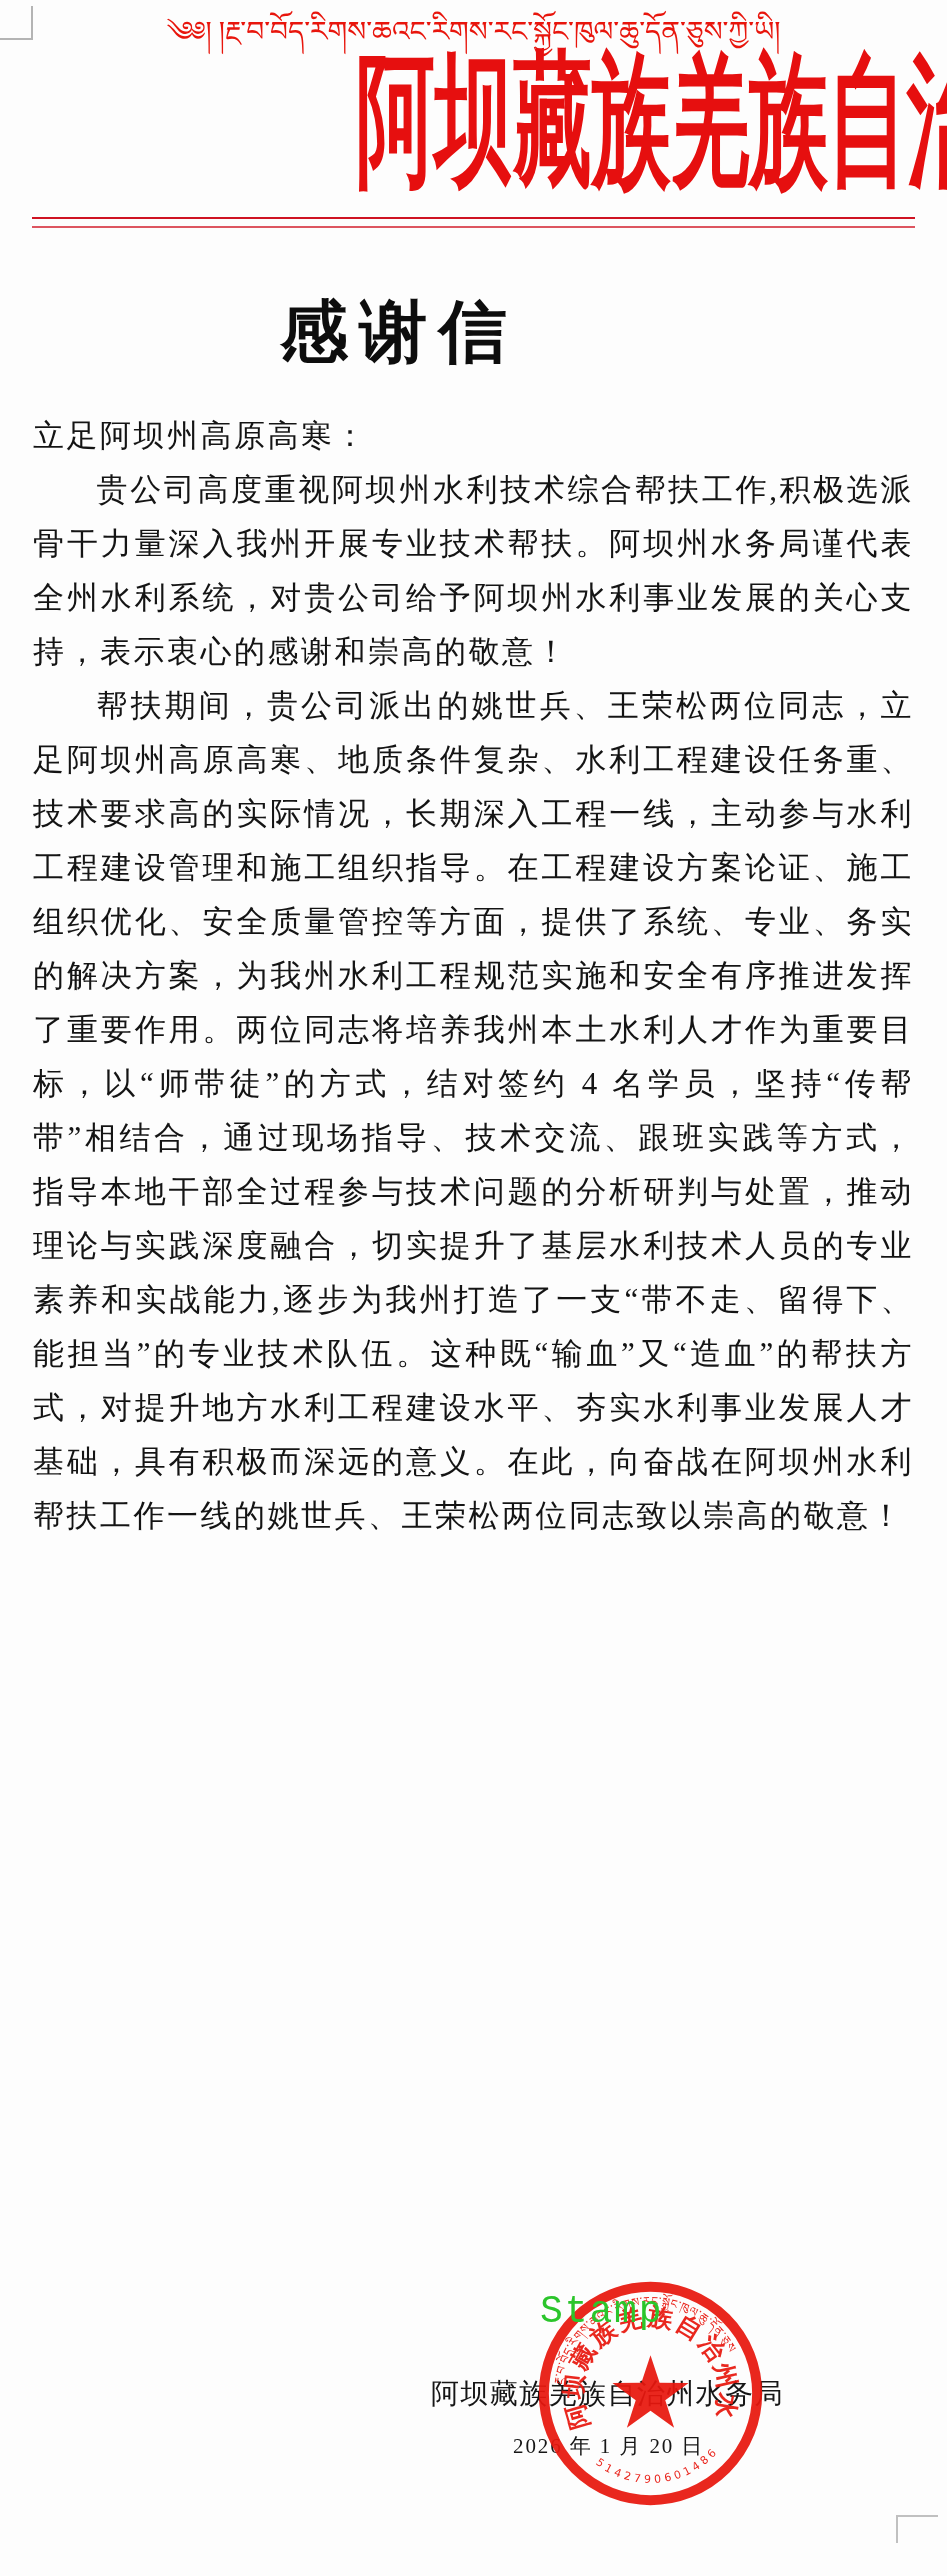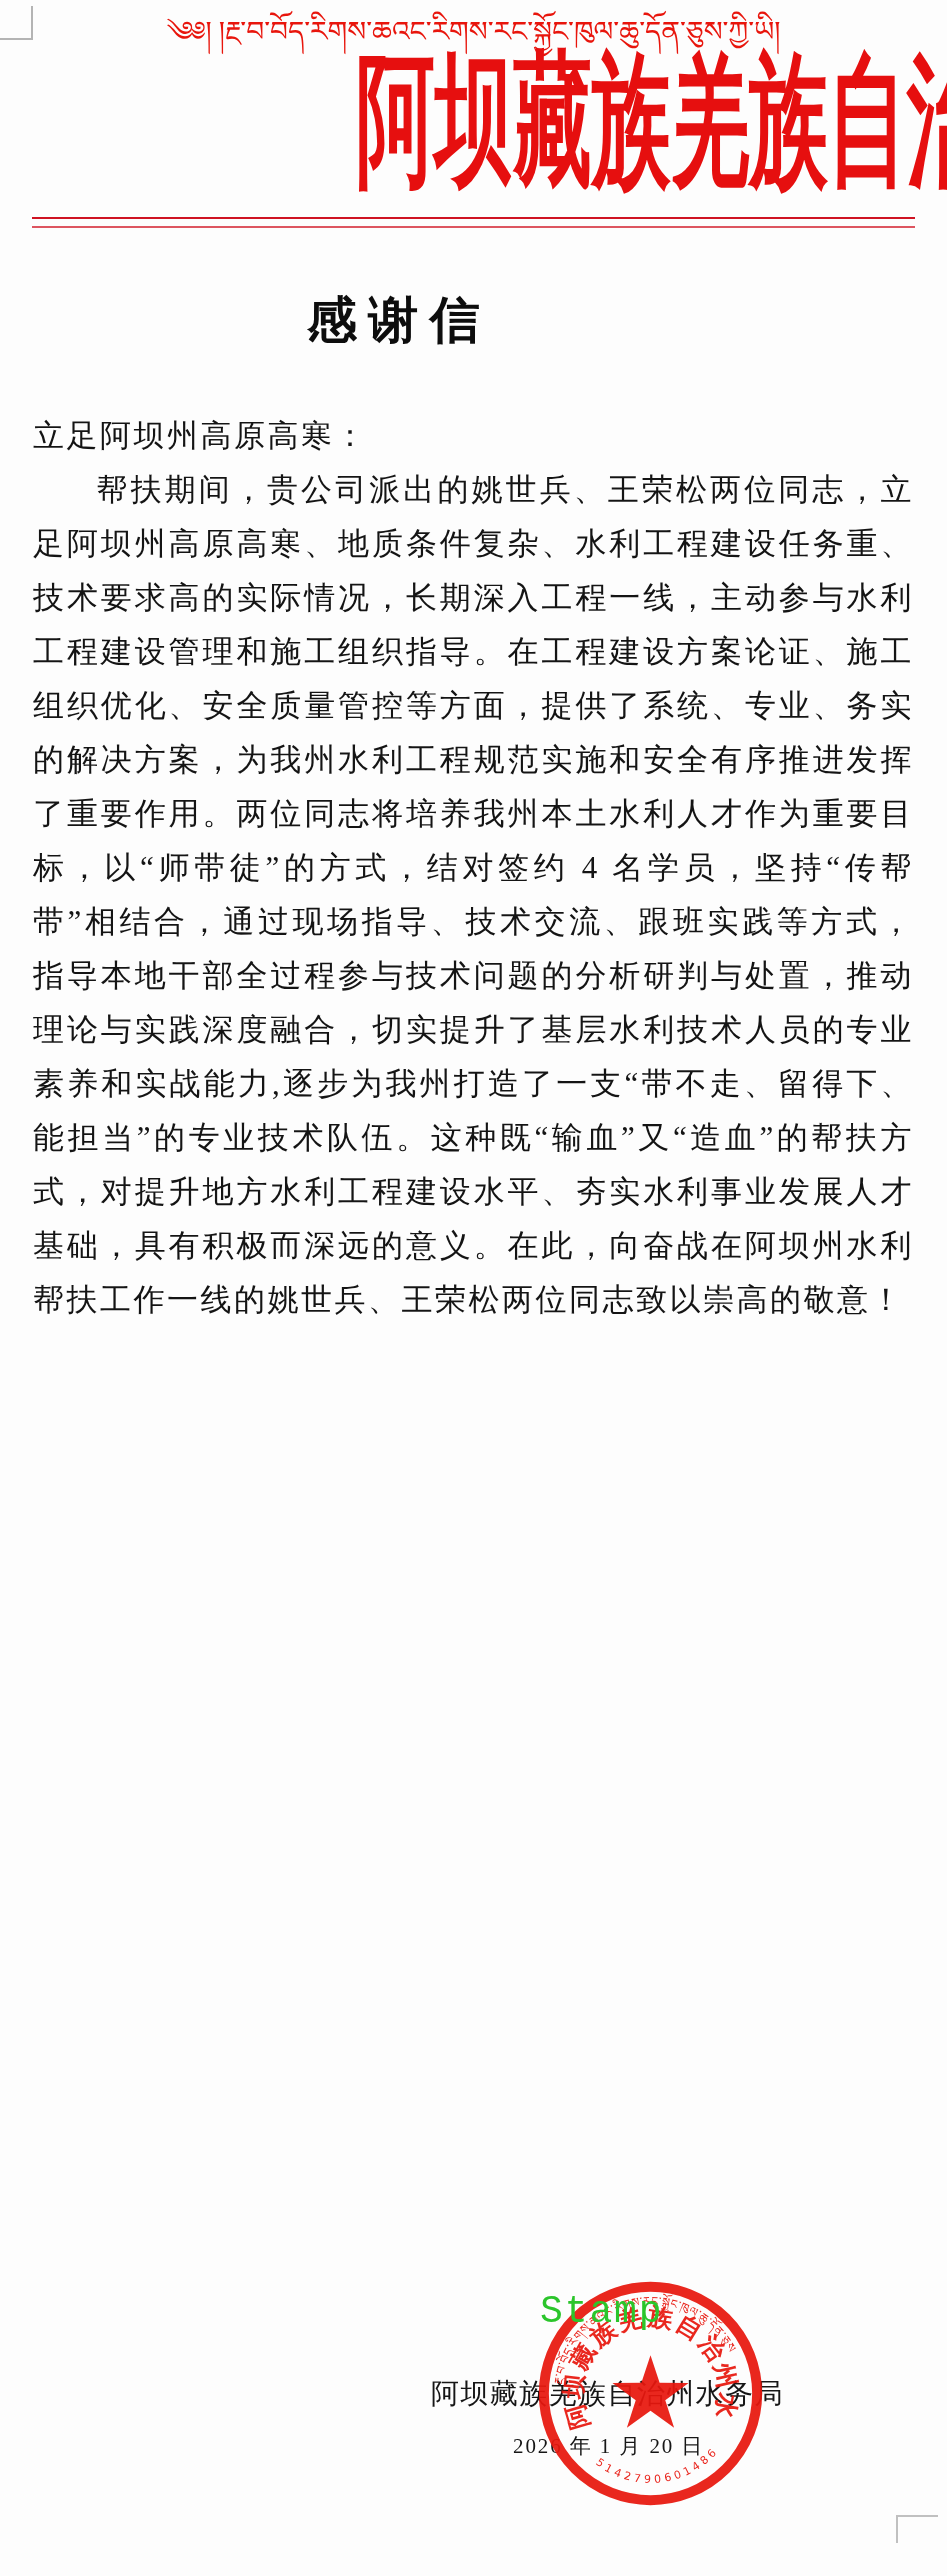--- a/index.html
+++ b/index.html
@@ -33,21 +33,21 @@
     display:inline-block;
     font-size:138px;font-weight:bold;color:#e60f0f;
     transform:scale(0.57,1.05);transform-origin:center top;
     letter-spacing:0px;
   }
   .rule1{position:absolute;left:32px;top:217px;width:883px;height:1.9px;background:#cf1322;}
   .rule2{position:absolute;left:32px;top:226px;width:883px;height:1.9px;background:#dd5560;}
   
   .letter-title{
     position:absolute;top:287px;left:0;width:798px;
-    text-align:center;font-size:50px;font-weight:bold;
+    text-align:center;font-size:68px;font-weight:bold;
     letter-spacing:11.4px;color:#0d0d0d;
   }
   .body-text{
     position:absolute;top:409px;left:33px;width:881px;
     font-size:31px;line-height:54px;letter-spacing:2.5px;
     text-align:justify;color:#141414;
   }
   .body-text p{margin:0;text-indent:2.05em;}
   .body-text .salutation{text-indent:0;}
   .signature-line{
@@ -87,20 +87,21 @@
     <span class="stretch">阿坝藏族羌族自治州水务局</span>
   </div>
 
   <div class="rule1"></div>
   <div class="rule2"></div>
 
   <div class="letter-title">感谢信</div>
 
   <div class="body-text">
     <p class="salutation">立足阿坝州高原高寒：</p>
+    <p>贵公司高度重视阿坝州水利技术综合帮扶工作,积极选派骨干力量深入我州开展专业技术帮扶。阿坝州水务局谨代表全州水利系统，对贵公司给予阿坝州水利事业发展的关心支持，表示衷心的感谢和崇高的敬意！</p>
     <p>帮扶期间，贵公司派出的姚世兵、王荣松两位同志，立足阿坝州高原高寒、地质条件复杂、水利工程建设任务重、技术要求高的实际情况，长期深入工程一线，主动参与水利工程建设管理和施工组织指导。在工程建设方案论证、施工组织优化、安全质量管控等方面，提供了系统、专业、务实的解决方案，为我州水利工程规范实施和安全有序推进发挥了重要作用。两位同志将培养我州本土水利人才作为重要目标，以“师带徒”的方式，结对签约 4 名学员，坚持“传帮带”相结合，通过现场指导、技术交流、跟班实践等方式，指导本地干部全过程参与技术问题的分析研判与处置，推动理论与实践深度融合，切实提升了基层水利技术人员的专业素养和实战能力,逐步为我州打造了一支“带不走、留得下、能担当”的专业技术队伍。这种既“输血”又“造血”的帮扶方式，对提升地方水利工程建设水平、夯实水利事业发展人才基础，具有积极而深远的意义。在此，向奋战在阿坝州水利帮扶工作一线的姚世兵、王荣松两位同志致以崇高的敬意！</p>
   </div>
 
   <div class="signature-line">阿坝藏族羌族自治州水务局</div>
 
   <div class="date-line">2026 年 1 月 20 日</div>
 
   <div class="stamp-wrap">
     <svg viewBox="0 0 260 260">
       <g opacity="0.93">

